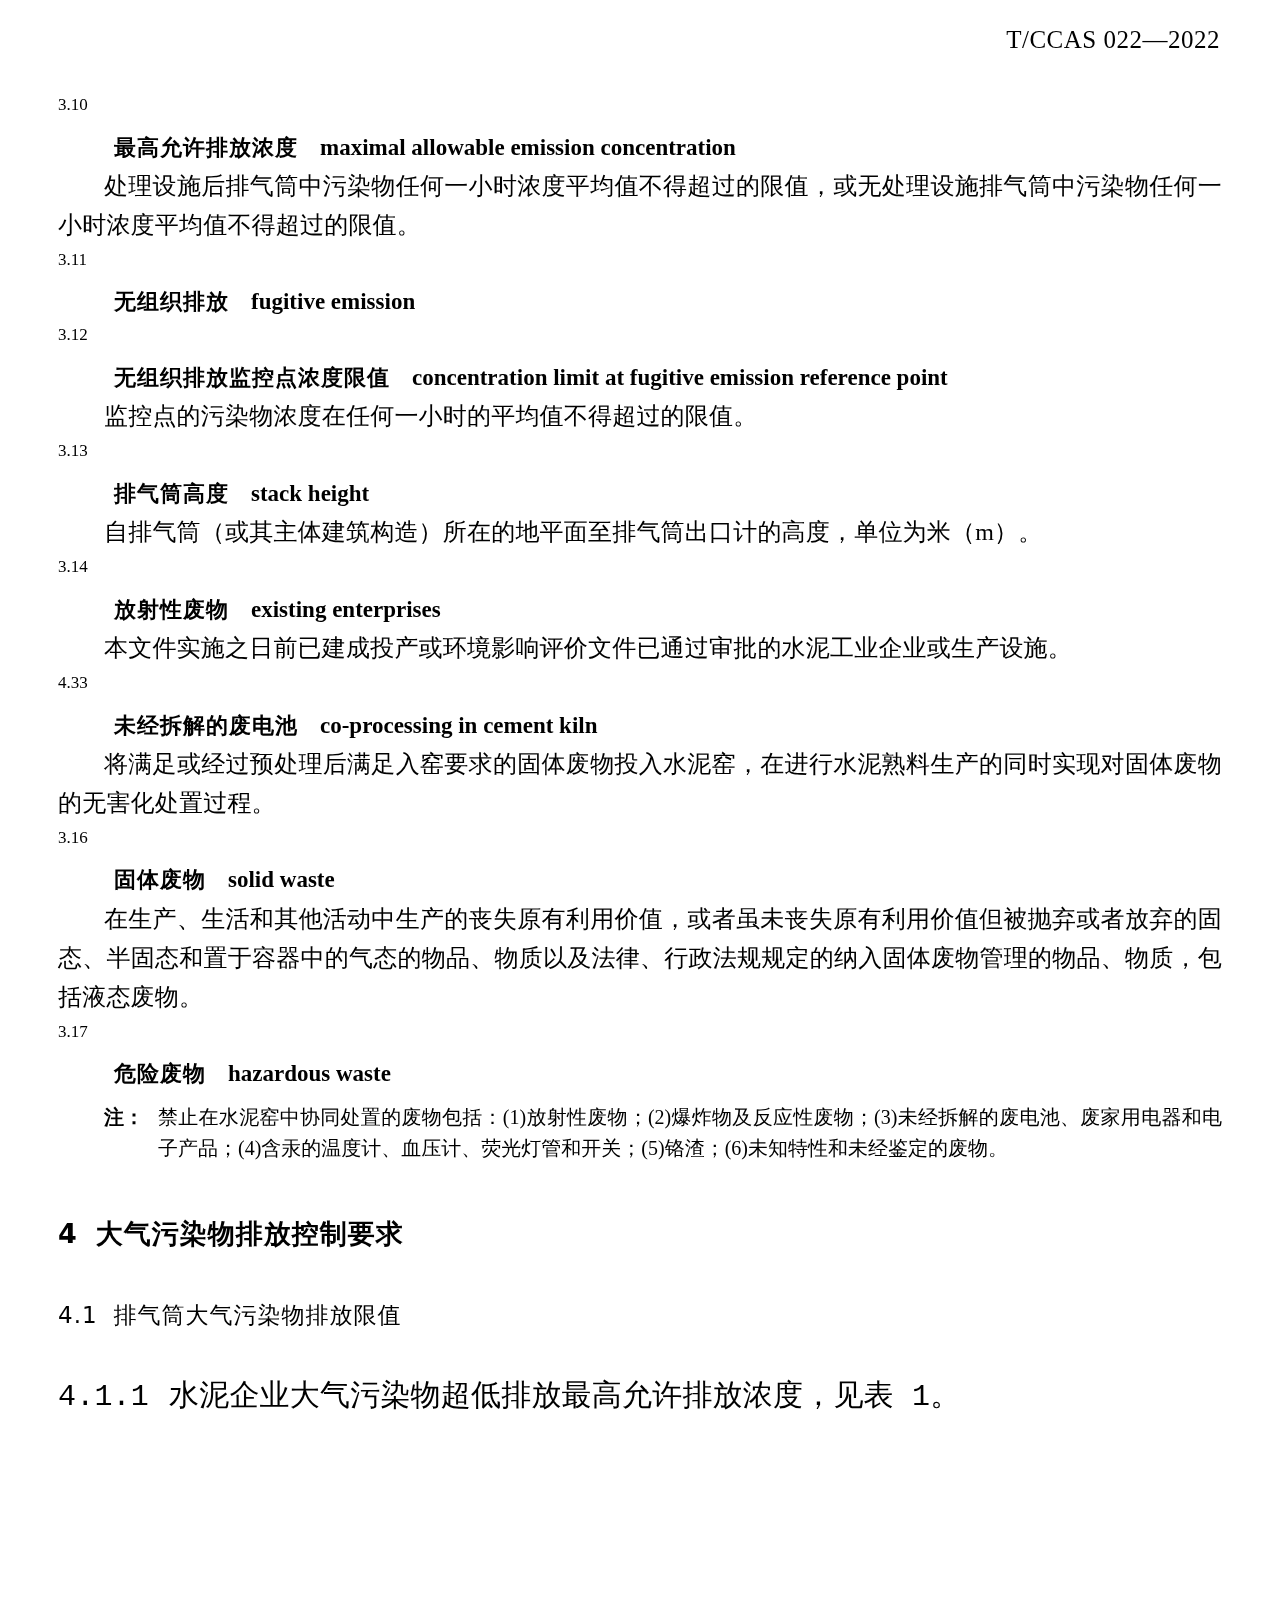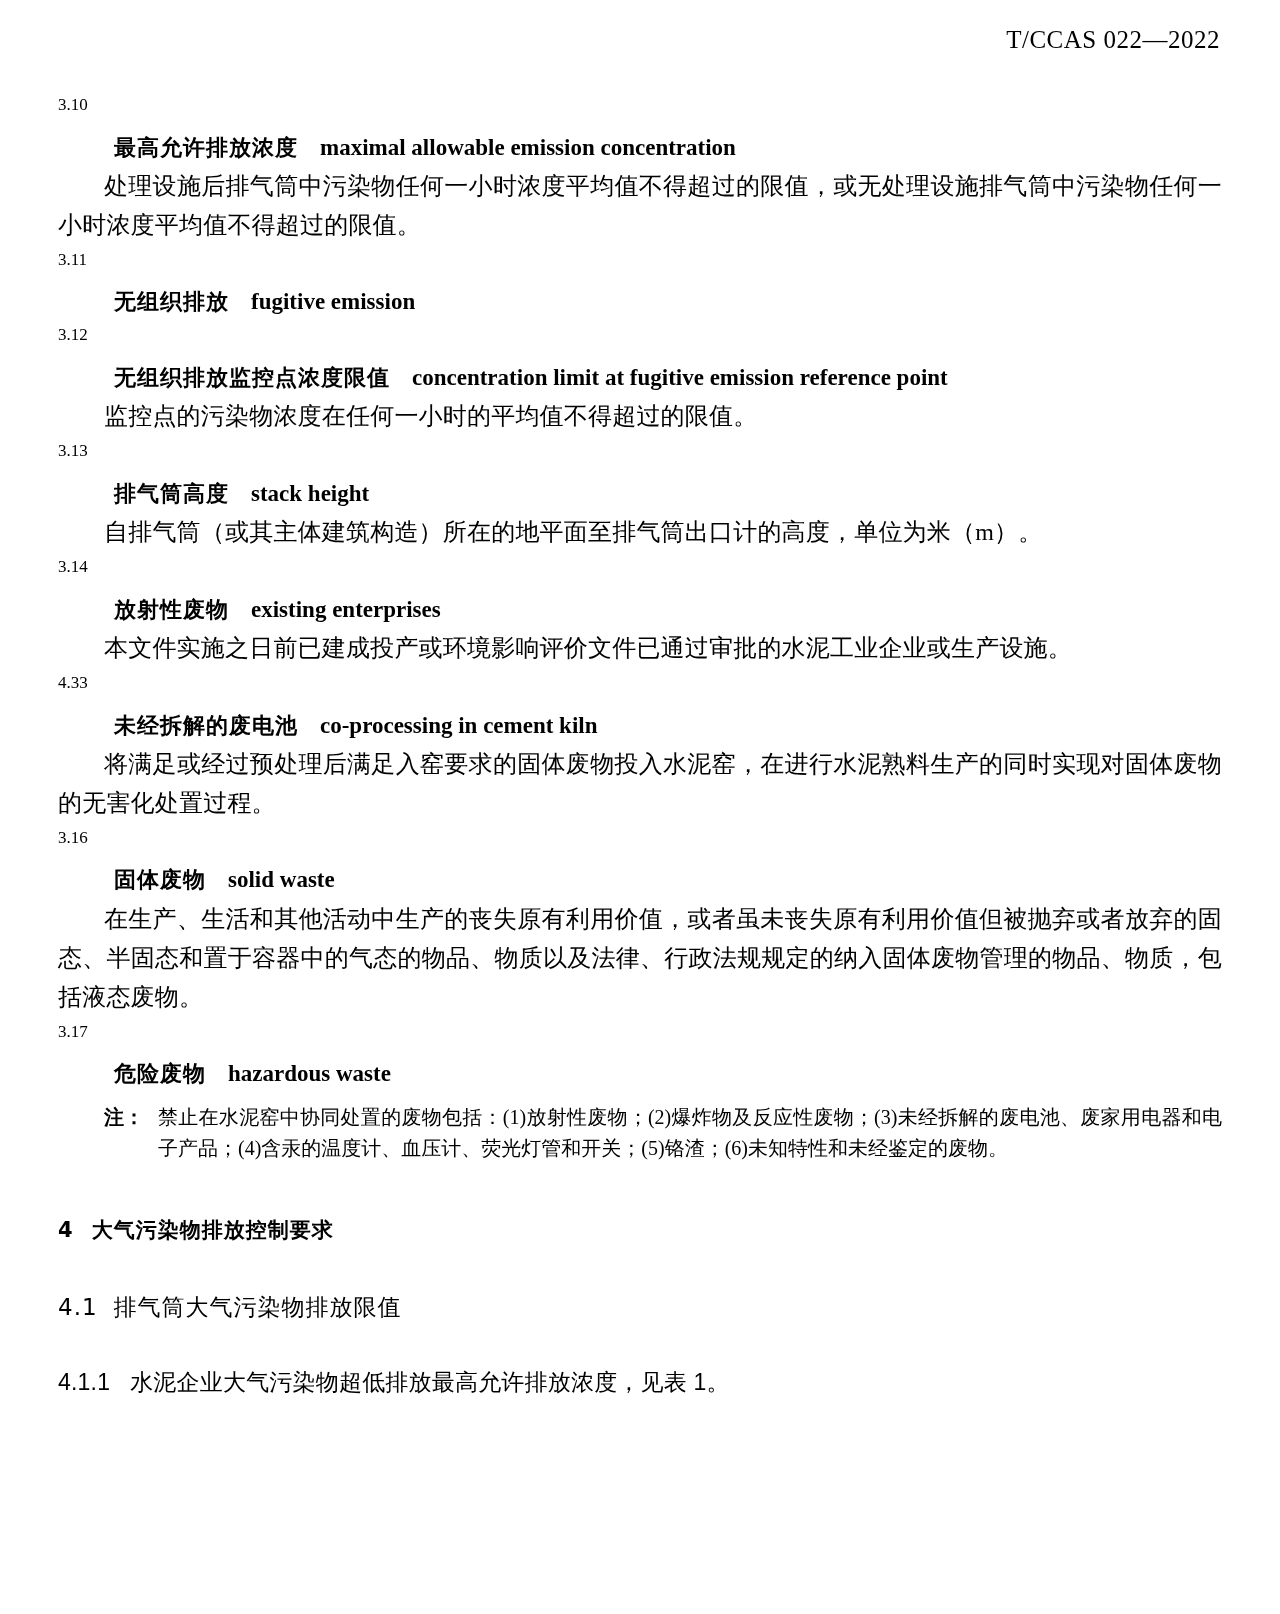--- a/index.html
+++ b/index.html
@@ -84,41 +84,41 @@
     font-family: "DejaVu Sans", sans-serif;
     font-size: 20px;
   }
   .note .note-body {
     display: block;
     text-indent: 0;
   }
   .section-head {
     font-family: "DejaVu Sans", sans-serif;
     font-weight: bold;
-    font-size: 21px;
+    font-size: 27px;
     margin: 52px 0 0 0;
     letter-spacing: 1px;
   }
   .section-head .num {
     margin-right: 18px;
   }
   .subsection-head {
     font-family: "DejaVu Sans", sans-serif;
     font-weight: normal;
     font-size: 23px;
     margin: 48px 0 0 0;
     letter-spacing: 1px;
   }
   .subsection-head .num {
     margin-right: 16px;
   }
   .subsub {
-    font-size: 23px;
+    font-size: 30px;
     margin: 44px 0 0 0;
-    font-family: Liberation Sans, sans-serif;
+    font-family: Liberation Mono, monospace;
     letter-spacing: 0.2px;
   }
   .subsub .num {
     margin-right: 20px;
   }
 </style>
 </head>
 <body>
 
 <div class="page">

